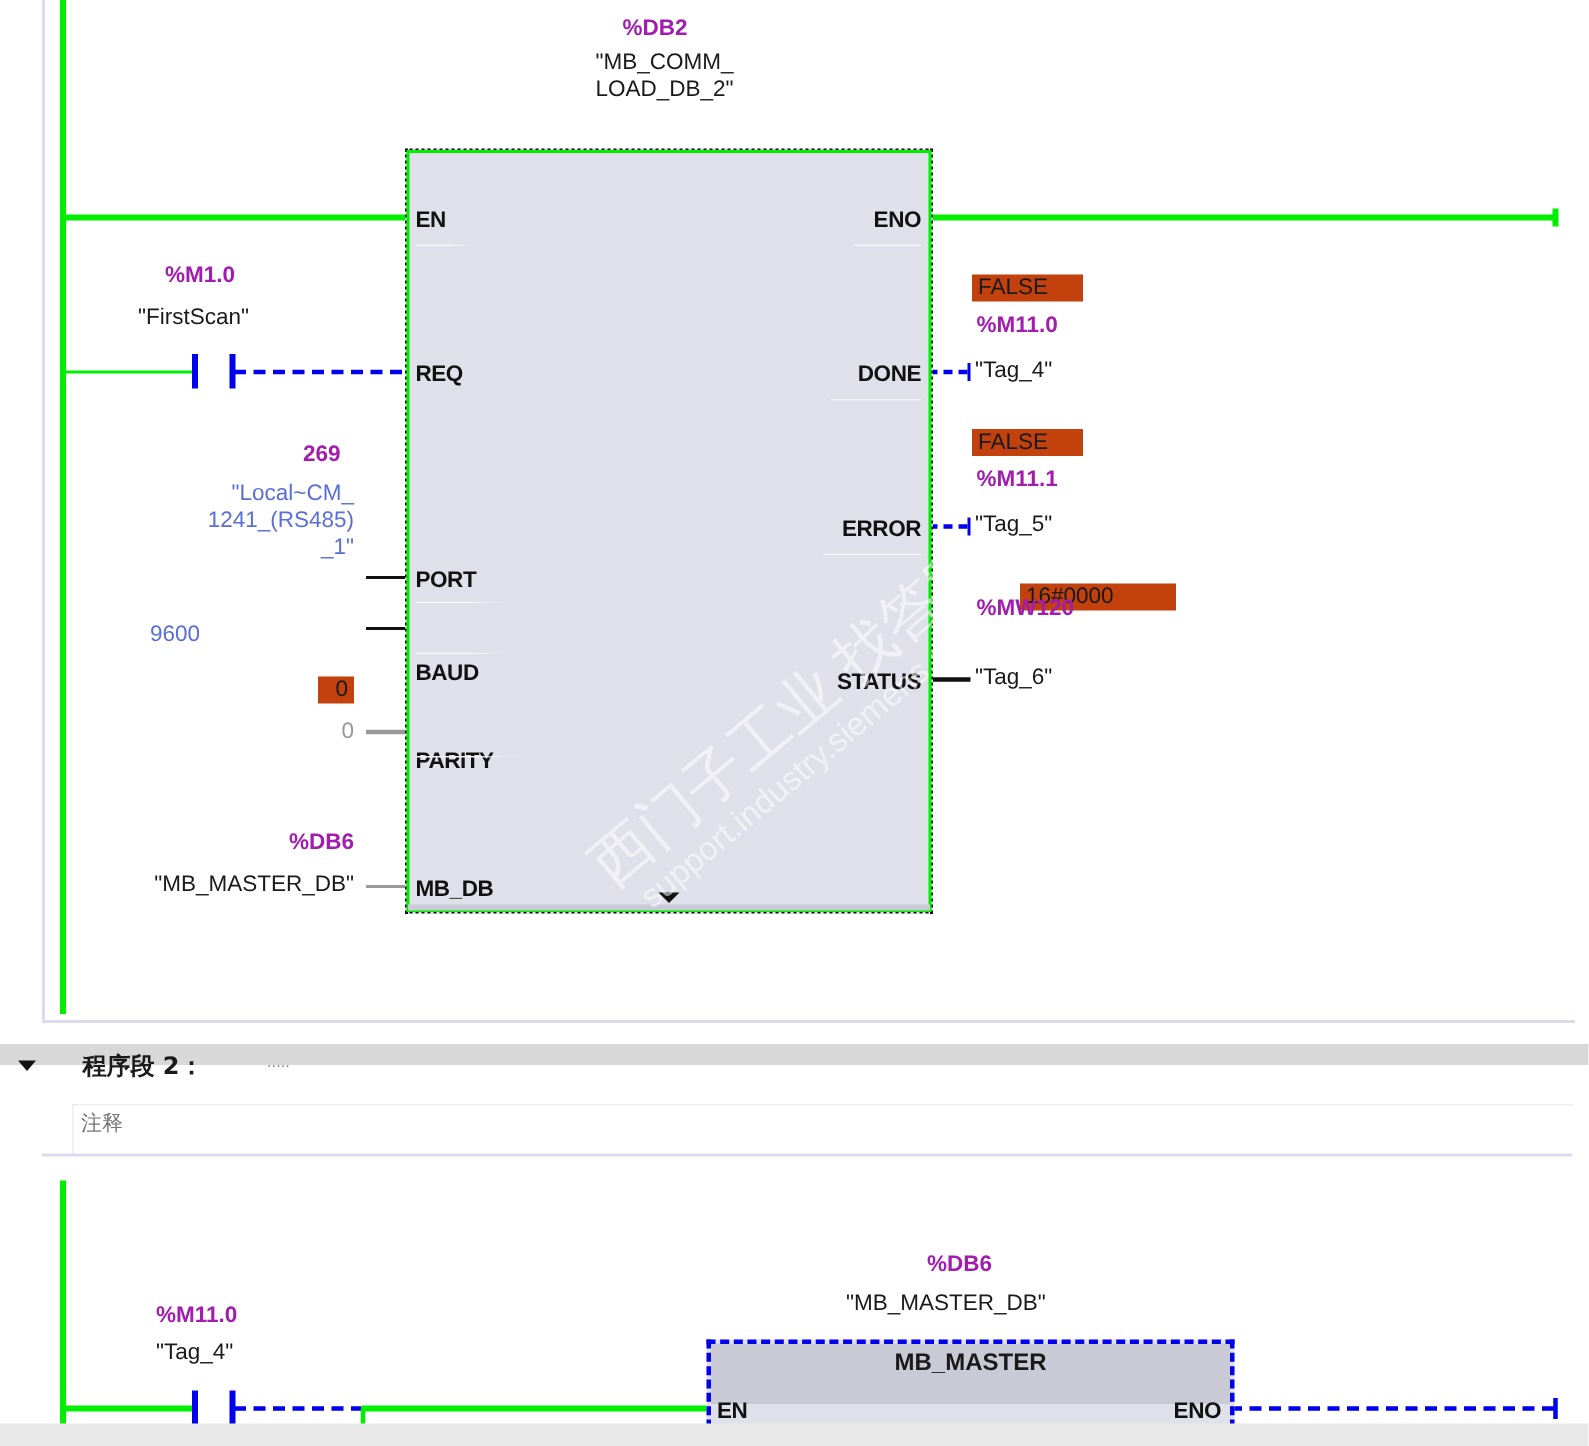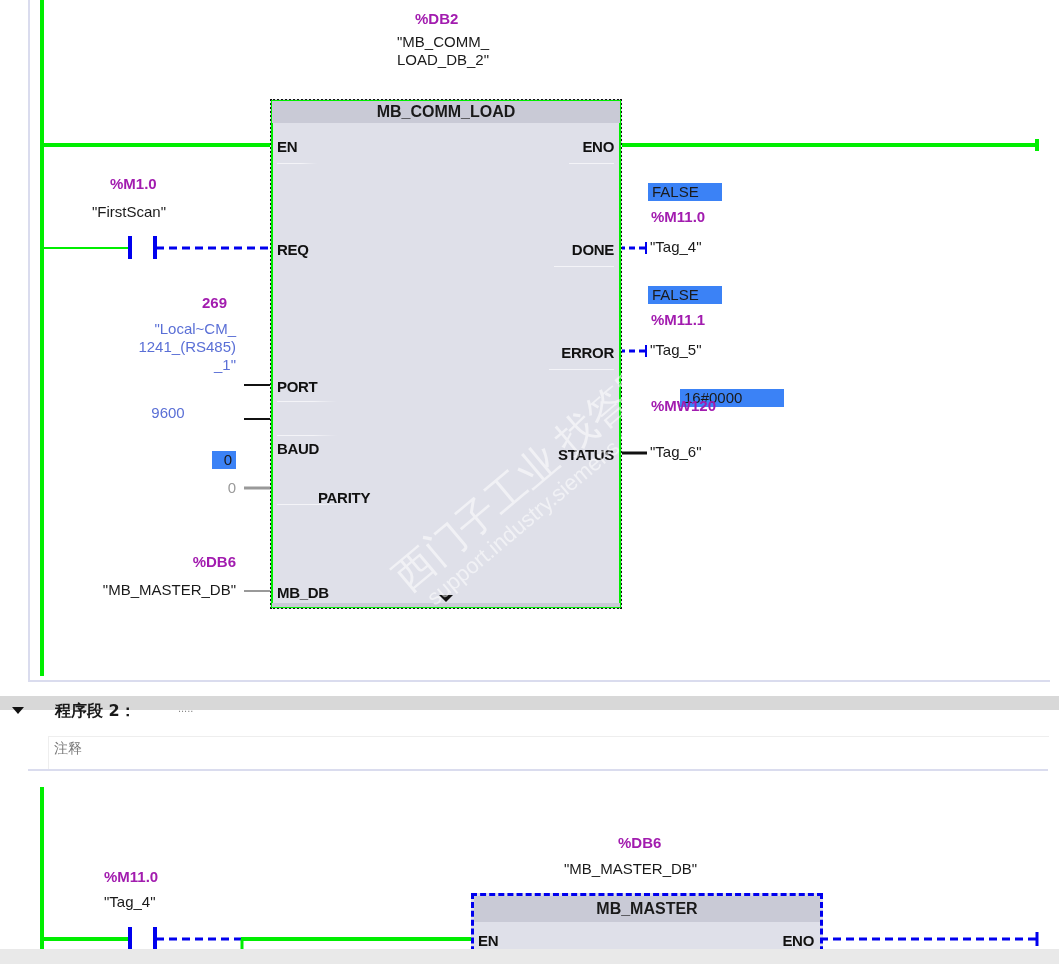--- a/index.html
+++ b/index.html
@@ -2,21 +2,21 @@
 <html><head>
 <meta charset="utf-8">
 <style>
   html,body{margin:0;padding:0;background:#fff;}
   body{width:1059px;height:964px;position:relative;overflow:hidden;font-family:"Liberation Sans","DejaVu Sans",sans-serif;color:#1a1a1a;}
   .abs{position:absolute;}
   .txt{font-size:15px;white-space:nowrap;line-height:18px;}
   .teal{color:#a21caf;font-weight:bold;}
   .blue-lbl{color:#5a6fd6;}
   .grey-lbl{color:#9a9a9a;}
-  .hl{background:#3b82f6;padding:0 4px;}
+  .hl{background:#c2410c;padding:0 4px;}
   .pin{font-size:15px;font-weight:bold;color:#111;line-height:18px;white-space:nowrap;letter-spacing:-0.3px;}
   .pin-line{position:absolute;height:1px;background:linear-gradient(90deg,#f4f4f8,#f4f4f8 60%,transparent);}
   .box{position:absolute;background:#dfe0e9;}
   .box-title{position:absolute;left:0;right:0;background:#c9cad6;text-align:center;font-weight:bold;font-size:16px;line-height:22px;}
   .net-frame{position:absolute;border-left:2px solid #dadcee;border-bottom:2px solid #dadcee;}
   .network-header{position:absolute;left:0;top:696px;width:1059px;height:14px;background:#d8d8d8;}
   svg{position:absolute;left:0;top:0;overflow:visible;}
   .wm{position:absolute;color:rgba(255,255,255,0.55);transform:rotate(-40deg);transform-origin:left top;white-space:nowrap;pointer-events:none;}
 </style>
 </head>
@@ -60,29 +60,28 @@
   <line x1="1037" y1="932" x2="1037" y2="946" stroke="#0000ee" stroke-width="3"></line>
 </svg>
 
 <div class="abs txt teal" style="left:415px;top:10px;">%DB2</div>
 <div class="abs txt" style="left:380px;top:33px;text-align:center;width:126px;">
   <div>"MB_COMM_</div>
   <div>LOAD_DB_2"</div>
 </div>
 
 <div class="box" style="left:270px;top:99px;width:348px;height:506px;border:2px dotted #111;outline:2px solid #00ee00;outline-offset:-3px;">
-  <div class="box-title" style="top:0;">MB_COMM_LOAD</div>
   <div class="pin abs" style="left:5px;top:37px;">EN</div>
   <div class="pin-line" style="left:5px;top:62px;width:40px;"></div>
   <div class="pin abs" style="left:5px;top:140px;">REQ</div>
   <div class="pin abs" style="left:5px;top:277px;">PORT</div>
   <div class="pin-line" style="left:5px;top:300px;width:60px;"></div>
   <div class="pin abs" style="left:5px;top:311px;margin-top:28px;">BAUD</div>
   <div class="pin-line" style="left:5px;top:334px;width:60px;"></div>
-  <div class="pin abs" style="left:5px;top:388px;margin-left:41px;">PARITY</div>
+  <div class="pin abs" style="left:5px;top:398px;">PARITY</div>
   <div class="pin-line" style="left:5px;top:403px;width:70px;"></div>
   <div class="pin abs" style="left:5px;top:483px;">MB_DB</div>
 
   <div class="pin abs" style="right:6px;top:37px;">ENO</div>
   <div class="pin-line" style="right:6px;top:62px;width:45px;background:#f4f4f8;"></div>
   <div class="pin abs" style="right:6px;top:140px;">DONE</div>
   <div class="pin-line" style="right:6px;top:165px;width:60px;background:#f4f4f8;"></div>
   <div class="pin abs" style="right:6px;top:243px;">ERROR</div>
   <div class="pin-line" style="right:6px;top:268px;width:65px;background:#f4f4f8;"></div>
   <div class="pin abs" style="right:6px;top:345px;">STATUS</div>
@@ -97,21 +96,21 @@
 <div class="abs txt teal" style="left:110px;top:175px;">%M1.0</div>
 <div class="abs txt" style="left:92px;top:203px;">"FirstScan"</div>
 
 <div class="abs txt teal" style="left:202px;top:294px;">269</div>
 <div class="abs txt blue-lbl" style="left:100px;top:320px;width:136px;text-align:right;">
   <div>"Local~CM_</div>
   <div>1241_(RS485)</div>
   <div>_1"</div>
 </div>
 
-<div class="abs txt blue-lbl" style="left:100px;top:404px;width:136px;text-align:center;">9600</div>
+<div class="abs txt blue-lbl" style="left:100px;top:414px;width:136px;text-align:left;">9600</div>
 
 <div class="abs txt hl" style="left:212px;top:451px;width:16px;text-align:right;">0</div>
 <div class="abs txt grey-lbl" style="left:100px;top:479px;width:136px;text-align:right;">0</div>
 
 <div class="abs txt teal" style="left:100px;top:553px;width:136px;text-align:right;">%DB6</div>
 <div class="abs txt" style="left:60px;top:581px;width:176px;text-align:right;">"MB_MASTER_DB"</div>
 
 <div class="abs txt hl" style="left:648px;top:183px;width:66px;">FALSE</div>
 <div class="abs txt teal" style="left:651px;top:208px;">%M11.0</div>
 <div class="abs txt" style="left:650px;top:238px;">"Tag_4"</div>
@@ -134,18 +133,18 @@
 </div>
 <div class="abs" style="left:28px;top:769px;width:1020px;height:2px;background:#dadcee;"></div>
 
 <div class="abs txt teal" style="left:104px;top:868px;">%M11.0</div>
 <div class="abs txt" style="left:104px;top:893px;">"Tag_4"</div>
 
 <div class="abs txt teal" style="left:618px;top:834px;">%DB6</div>
 <div class="abs txt" style="left:564px;top:860px;">"MB_MASTER_DB"</div>
 
 <div class="box" style="left:471px;top:893px;width:346px;height:80px;border:3px dashed #0000ee;">
-  <div class="box-title" style="top:0;height:26px;line-height:26px;">MB_MASTER</div>
+  <div class="box-title" style="top:0;height:40px;line-height:26px;">MB_MASTER</div>
   <div class="pin abs" style="left:4px;top:36px;">EN</div>
   <div class="pin abs" style="right:6px;top:36px;">ENO</div>
 </div>
 
 <div class="abs" style="left:0;top:949px;width:1059px;height:15px;background:#e9e9e9;"></div>
 
 </body></html>

